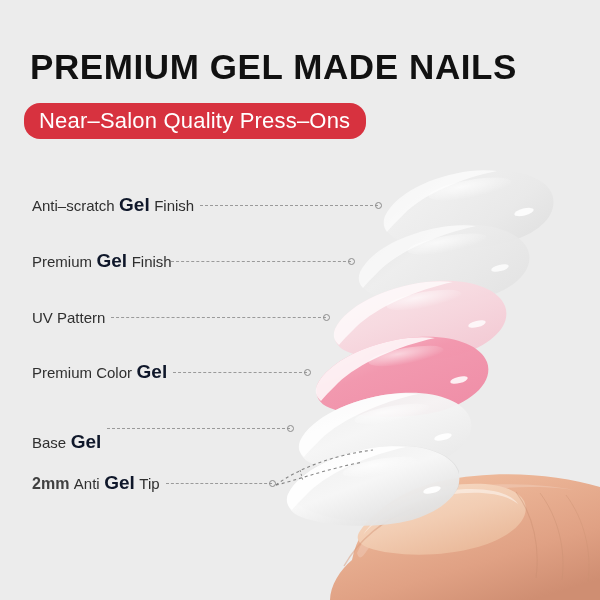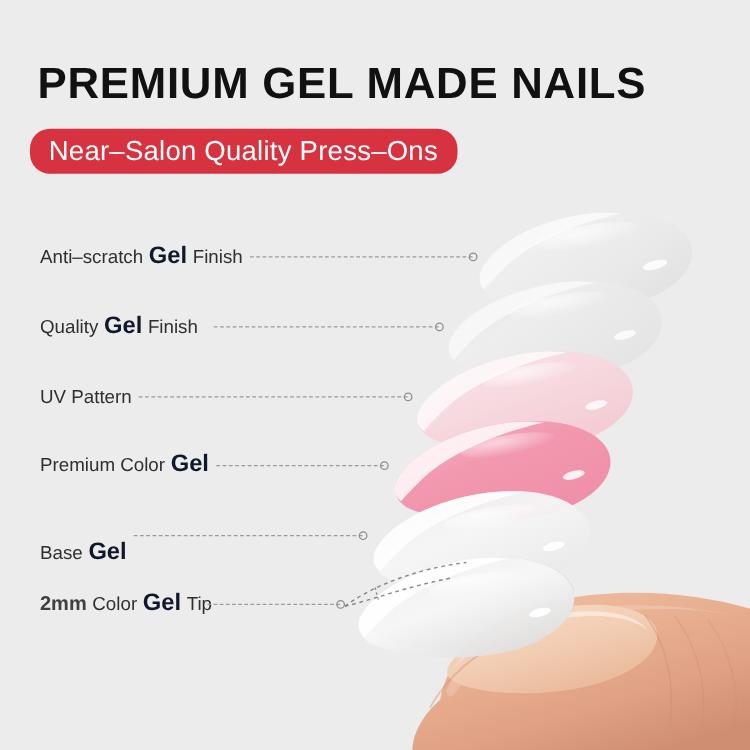--- a/index.html
+++ b/index.html
@@ -283,21 +283,21 @@
         <div class="label-text">
           <span class="seg seg-plain">Anti–scratch</span>
           <span class="seg seg-gel">Gel</span>
           <span class="seg seg-plain">Finish</span>
         </div>
       </div>
       <div class="connector" style="left: 200.188px; top: 205px; width: 177.812px;"></div>
       <div class="endpoint" style="left: 374.5px; top: 202px;"></div>
       <div class="label-row" style="top: 247px; width: 600px;">
         <div class="label-text">
-          <span class="seg seg-plain">Quality</span>
+          <span class="seg seg-plain">Premium</span>
           <span class="seg seg-gel">Gel</span>
           <span class="seg seg-plain">Finish</span>
         </div>
       </div>
       <div class="connector" style="left: 171.016px; top: 261px; width: 179.984px;"></div>
       <div class="endpoint" style="left: 347.5px; top: 258px;"></div>
       <div class="label-row" style="top: 303px; width: 496px;">
         <div class="label-text">
           <span class="seg seg-plain">UV Pattern</span>
         </div>
@@ -316,21 +316,21 @@
         <div class="label-text">
           <span class="seg seg-plain">Base</span>
           <span class="seg seg-gel">Gel</span>
         </div>
       </div>
       <div class="connector" style="left: 107.328px; top: 428px; width: 182.672px;"></div>
       <div class="endpoint" style="left: 286.5px; top: 425px;"></div>
       <div class="label-row" style="top: 469px; width: 600px;">
         <div class="label-text">
           <span class="seg seg-bold">2mm</span>
-          <span class="seg seg-plain">Color</span>
+          <span class="seg seg-plain">Anti</span>
           <span class="seg seg-gel">Gel</span>
           <span class="seg seg-plain">Tip</span>
         </div>
       </div>
       <div class="connector" style="left: 166.453px; top: 483px; width: 105.547px;"></div>
       <div class="endpoint" style="left: 268.5px; top: 480px;"></div>
     </div>
 
 </div>
 

